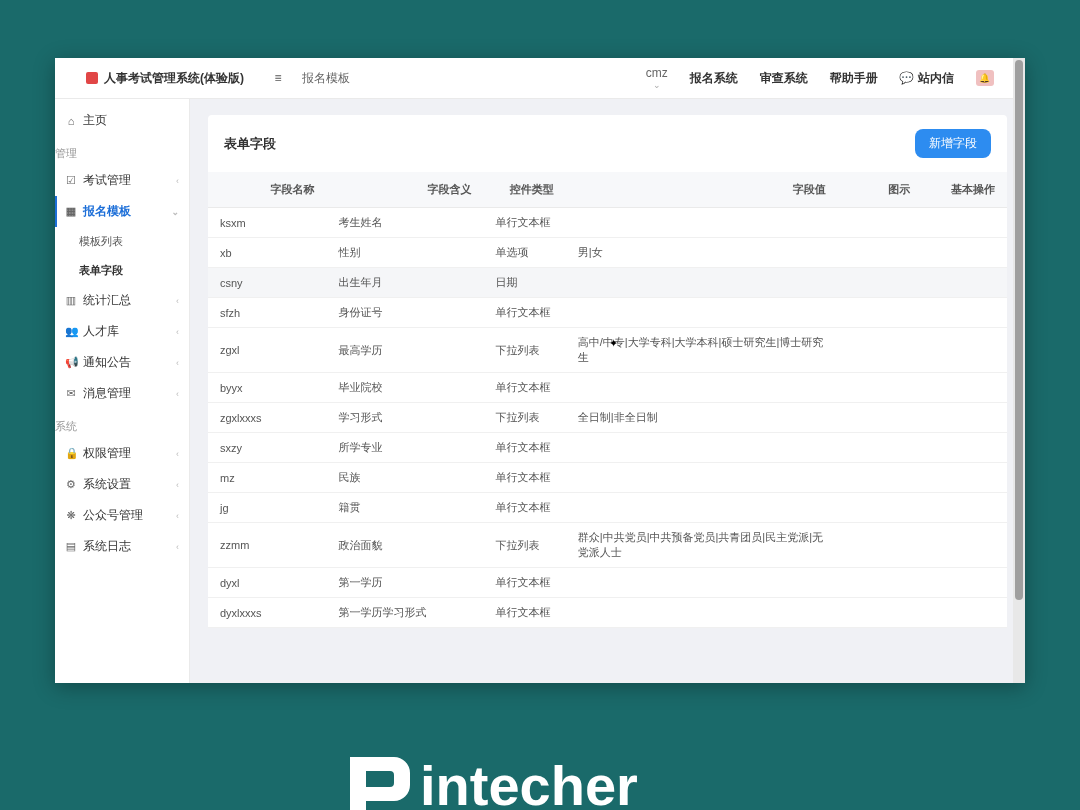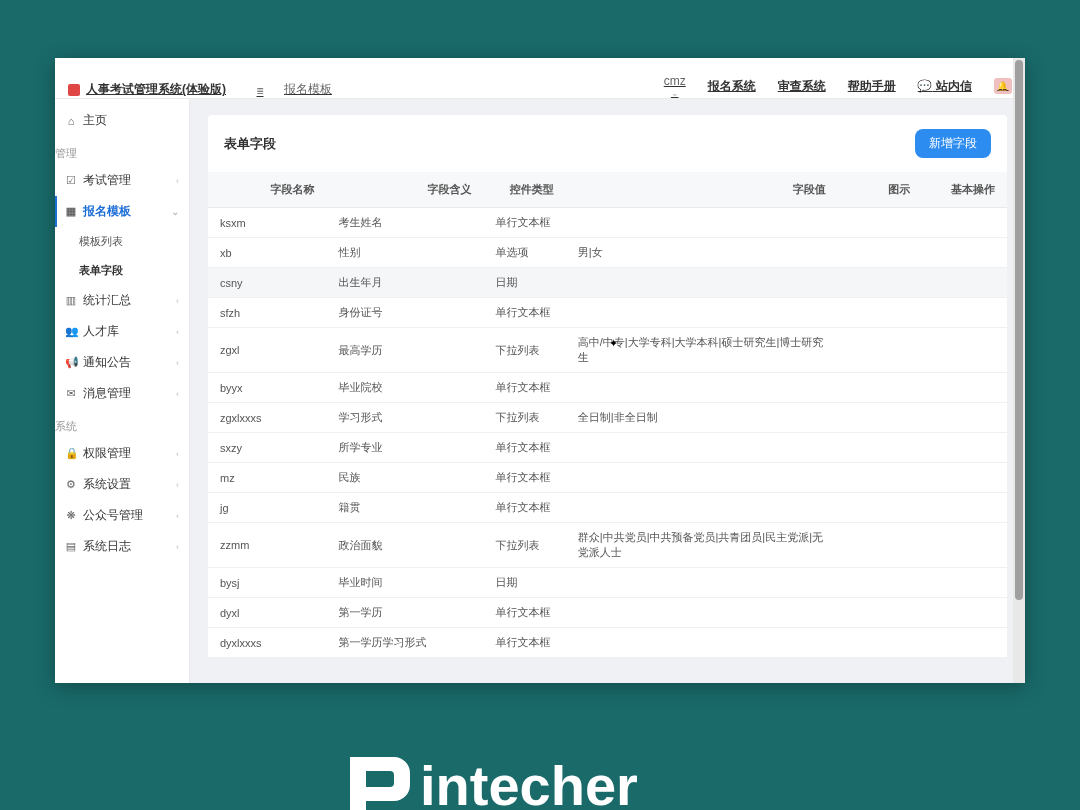--- a/index.html
+++ b/index.html
@@ -37,24 +37,23 @@
   top: 2px;
   width: 8px;
   height: 540px;
   background: #9f9f9f;
   border-radius: 4px;
 }
 .header {
   height: 41px;
   background: #fff;
   display: flex;
-  align-items: flex-end;
-  padding: 0 13px;
+  align-items: center;
+  padding: 0 31px;
   border-bottom: 1px solid #eaeaea;
-  text-decoration: underline;
 }
 .logo-area { display: flex; align-items: center; gap: 6px; flex: 0 0 182px; }
 .logo-ico { width: 12px; height: 12px; background: #e14646; border-radius: 2px; display:inline-block; }
 .logo-text { font-weight: 700; font-size: 12px; }
 .menu-toggle { width:20px; text-align:center; color:#555; }
 .breadcrumb { font-size: 12px; color: #666; margin-left: 14px; }
 .header-right { margin-left: auto; display: flex; align-items: center; gap: 22px; font-size: 12px; }
 .header-right .link { font-weight: 600; color:#333; cursor: pointer; }
 .user-drop { display:flex; align-items:center; gap:0; color:#666;flex-direction:column; }
 .chev { font-size:9px; color:#aaa; }
@@ -285,28 +284,20 @@
             </tr>
             <tr>
               <td>zzmm</td>
               <td>政治面貌</td>
               <td>下拉列表</td>
               <td>群众|中共党员|中共预备党员|共青团员|民主党派|无党派人士</td>
               <td></td>
               <td></td>
             </tr>
             <tr>
-              <td>bysj</td>
-              <td>毕业时间</td>
-              <td>日期</td>
-              <td></td>
-              <td></td>
-              <td></td>
-            </tr>
-            <tr>
               <td>dyxl</td>
               <td>第一学历</td>
               <td>单行文本框</td>
               <td></td>
               <td></td>
               <td></td>
             </tr>
             <tr>
               <td>dyxlxxxs</td>
               <td>第一学历学习形式</td>

